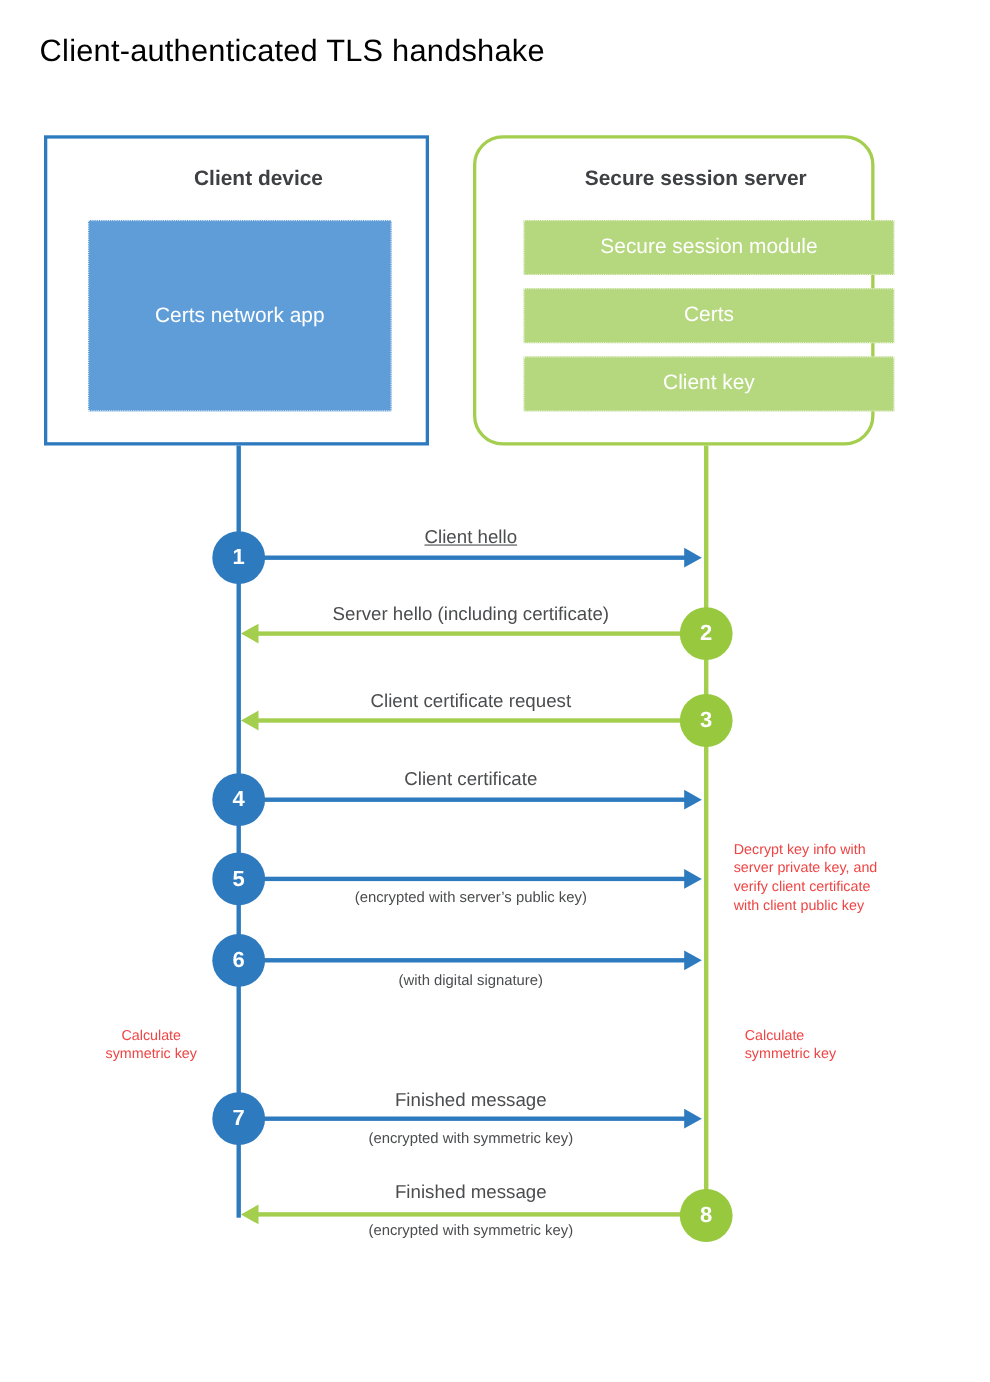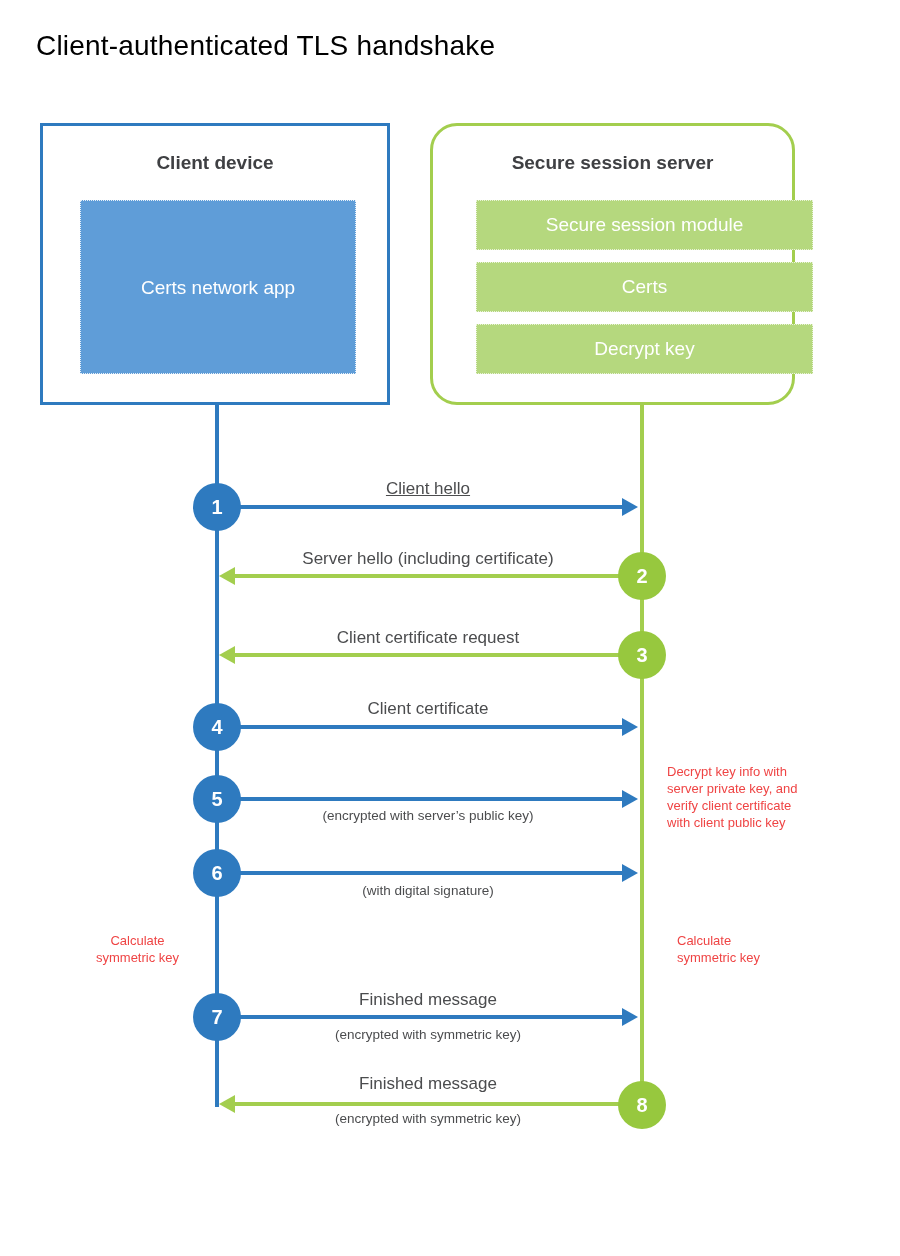--- a/index.html
+++ b/index.html
@@ -5,21 +5,21 @@
   html,body{margin:0;padding:0;background:#ffffff;}
   body{font-family:"Liberation Sans","DejaVu Sans",sans-serif;}
   .canvas{position:relative;width:900px;height:1256px;background:#fff;overflow:hidden;}
   .abs{position:absolute;}
 
   .page-title{left:36px;top:30px;font-size:28px;font-weight:300;color:#000000;letter-spacing:0.2px;}
 
   .outer-box{background:#fff;border:3px solid;box-sizing:border-box;}
   .client-border{border-color:#2e7abf;}
   .server-border{border-color:#a3ce4e;}
-  .box-title{font-size:19px;font-weight:bold;color:#3f4043;text-align:center;}
+  .box-title{font-size:19px;font-weight:bold;color:#3f4043;text-align:center;padding-left:20px;}
 
   .fill-blue{background:#5f9dd8;border:1px dotted rgba(255,255,255,.85);box-sizing:border-box;
              color:#ffffff;font-size:19px;line-height:27px;display:flex;align-items:center;justify-content:center;text-align:center;}
   .bar{background:#b5d87e;border:1px dotted rgba(255,255,255,.7);box-sizing:border-box;
        color:#ffffff;font-size:19px;display:flex;align-items:center;justify-content:center;}
 
   .vline{width:4px;}
   .vline.blue{background:#2e7abf;}
   .vline.green{background:#a3ce4e;}
 
@@ -54,21 +54,21 @@
 
   <div class="abs outer-box server-border" style="left:430px;top:123px;width:365px;height:282px;border-radius:27px;">
     <div class="abs box-title" style="left:0;top:26px;width:100%;">Secure session server</div>
     <div class="abs bar" style="left:43px;top:74px;width:337px;height:50px;">
       <span>Secure session module</span>
     </div>
     <div class="abs bar" style="left:43px;top:136px;width:337px;height:50px;">
       <span>Certs</span>
     </div>
     <div class="abs bar" style="left:43px;top:198px;width:337px;height:50px;">
-      <span>Decrypt key</span>
+      <span>Client key</span>
     </div>
   </div>
 
   <div class="abs vline blue" style="left:215px;top:405px;height:702px;"></div>
   <div class="abs vline green" style="left:640px;top:405px;height:700px;"></div>
 
   <div class="abs label" style="top:479px;text-decoration:underline;">Client hello</div>
   <div class="abs shaft blue" style="left:217px;top:505px;width:407px;"></div>
   <div class="abs head-right" style="left:622px;top:498px;"></div>
   <div class="abs circle blue" style="left:193px;top:483px;">

